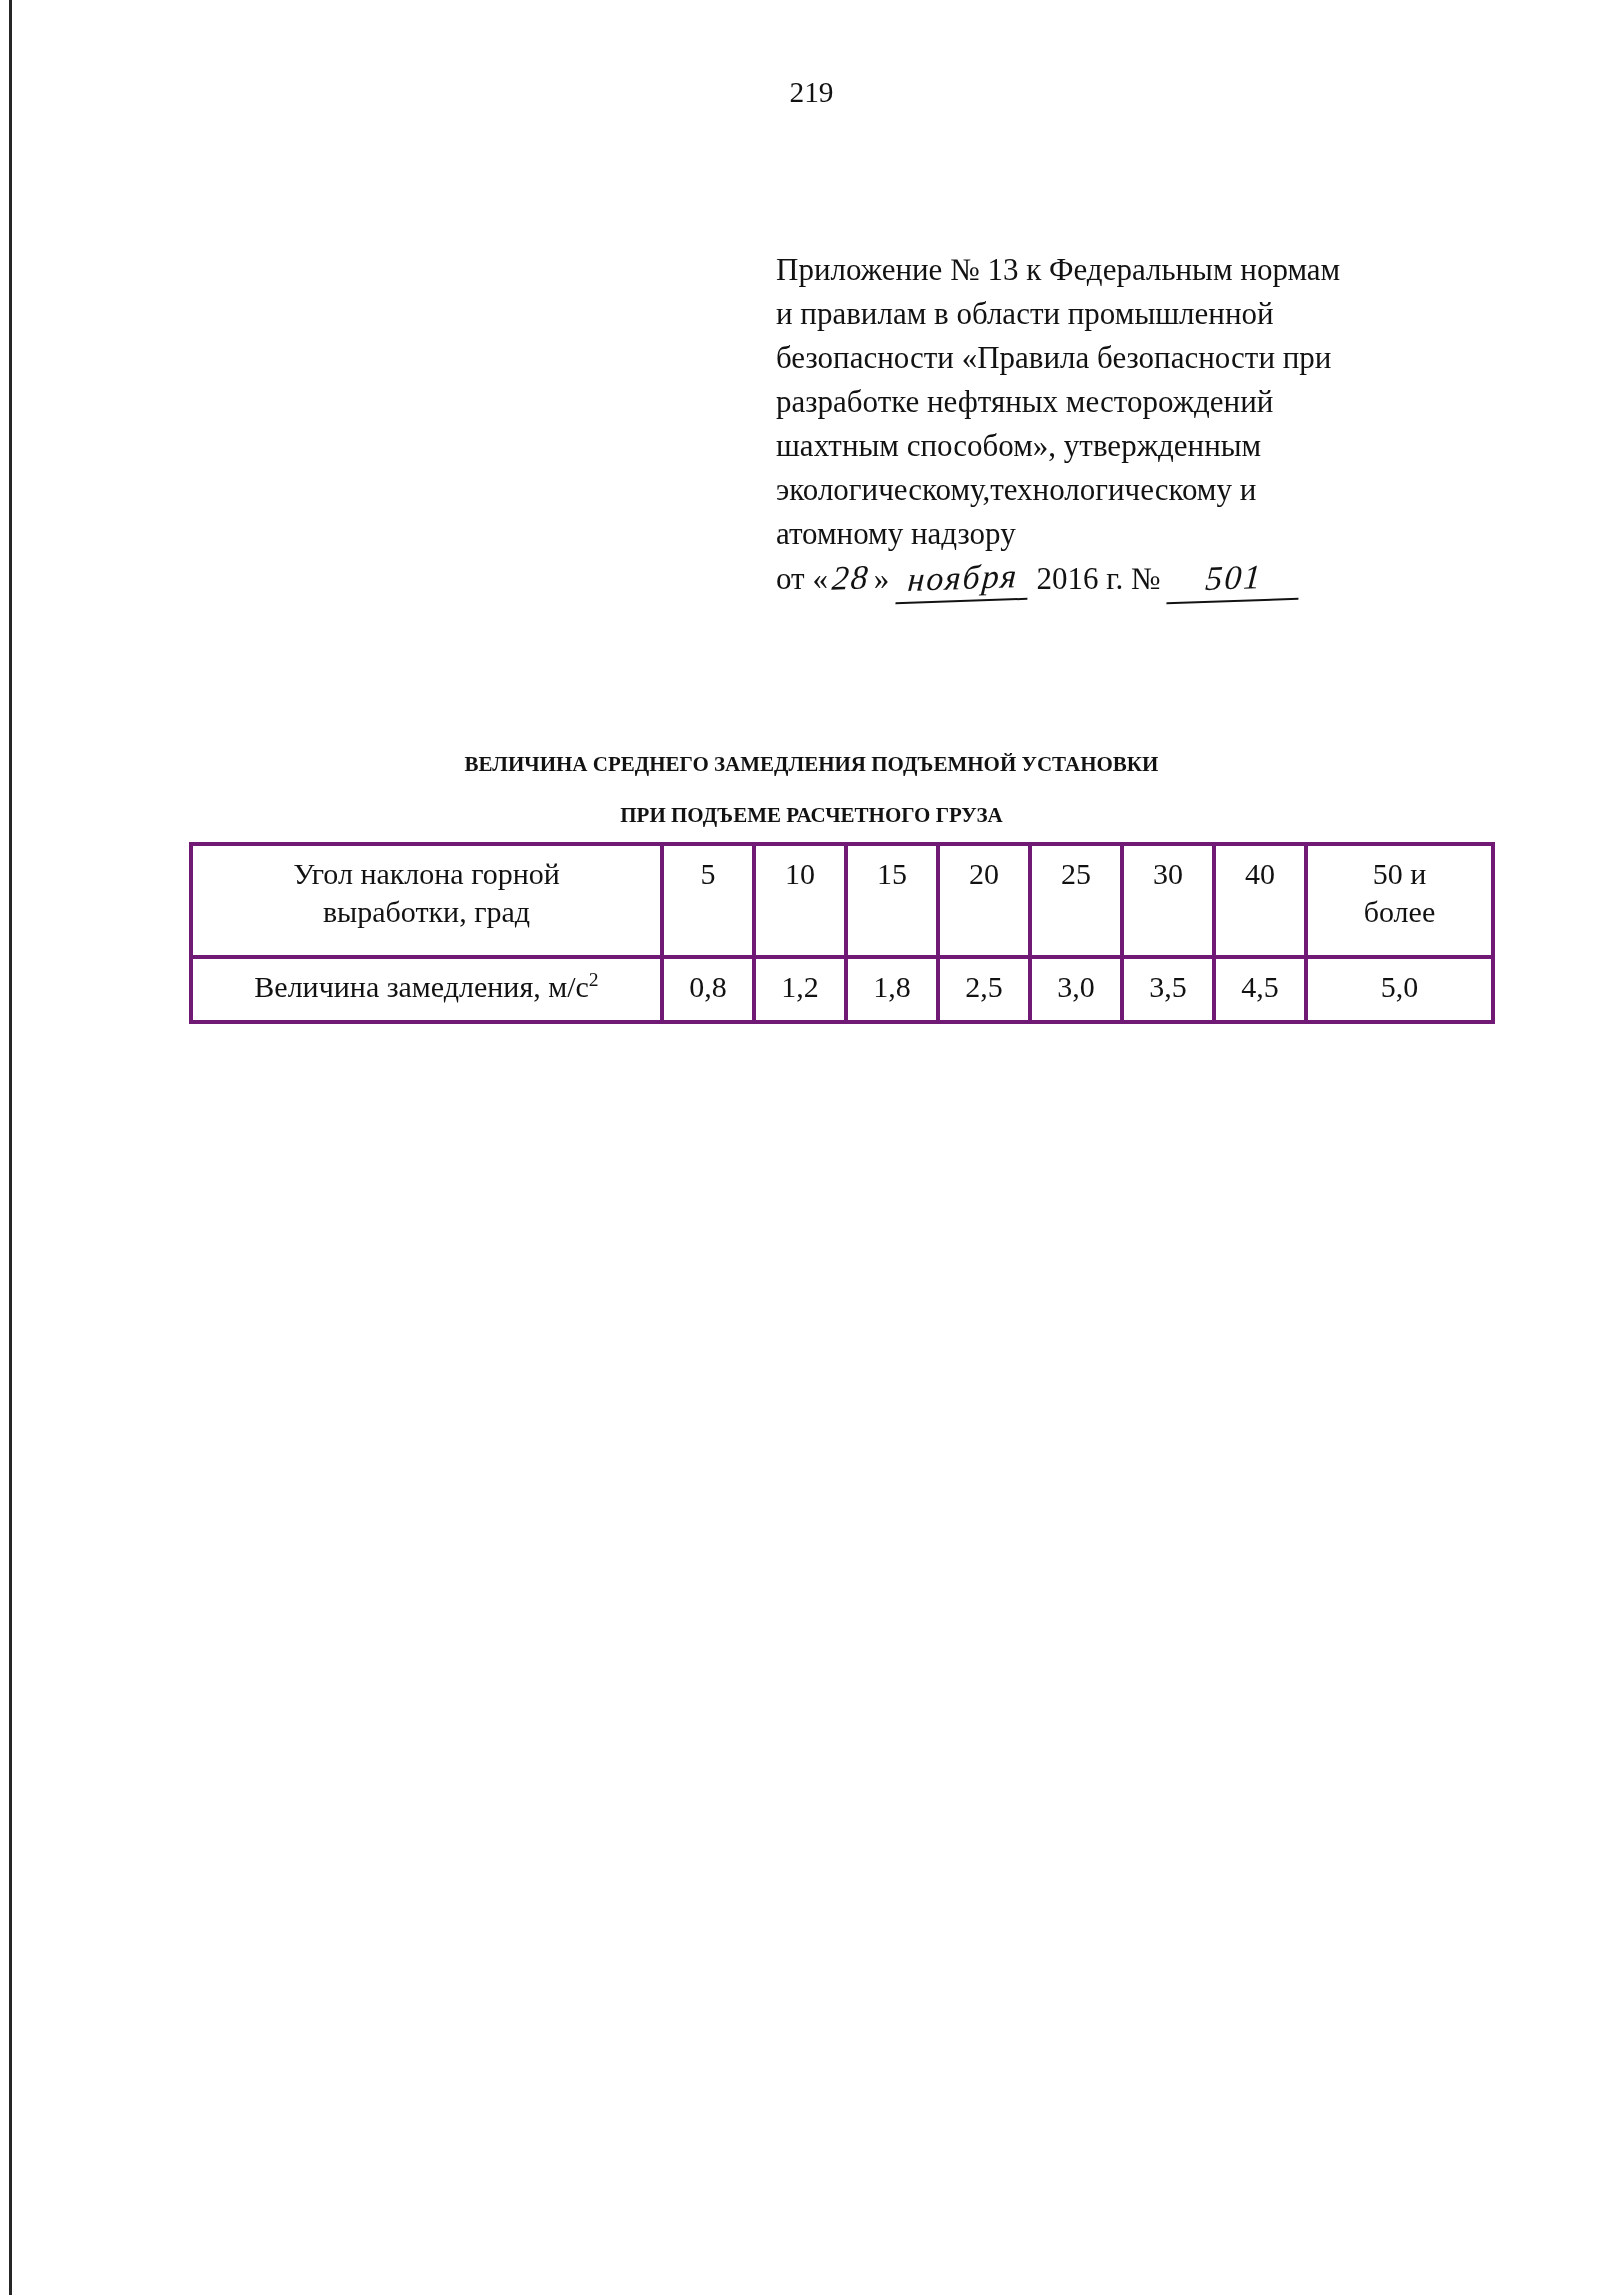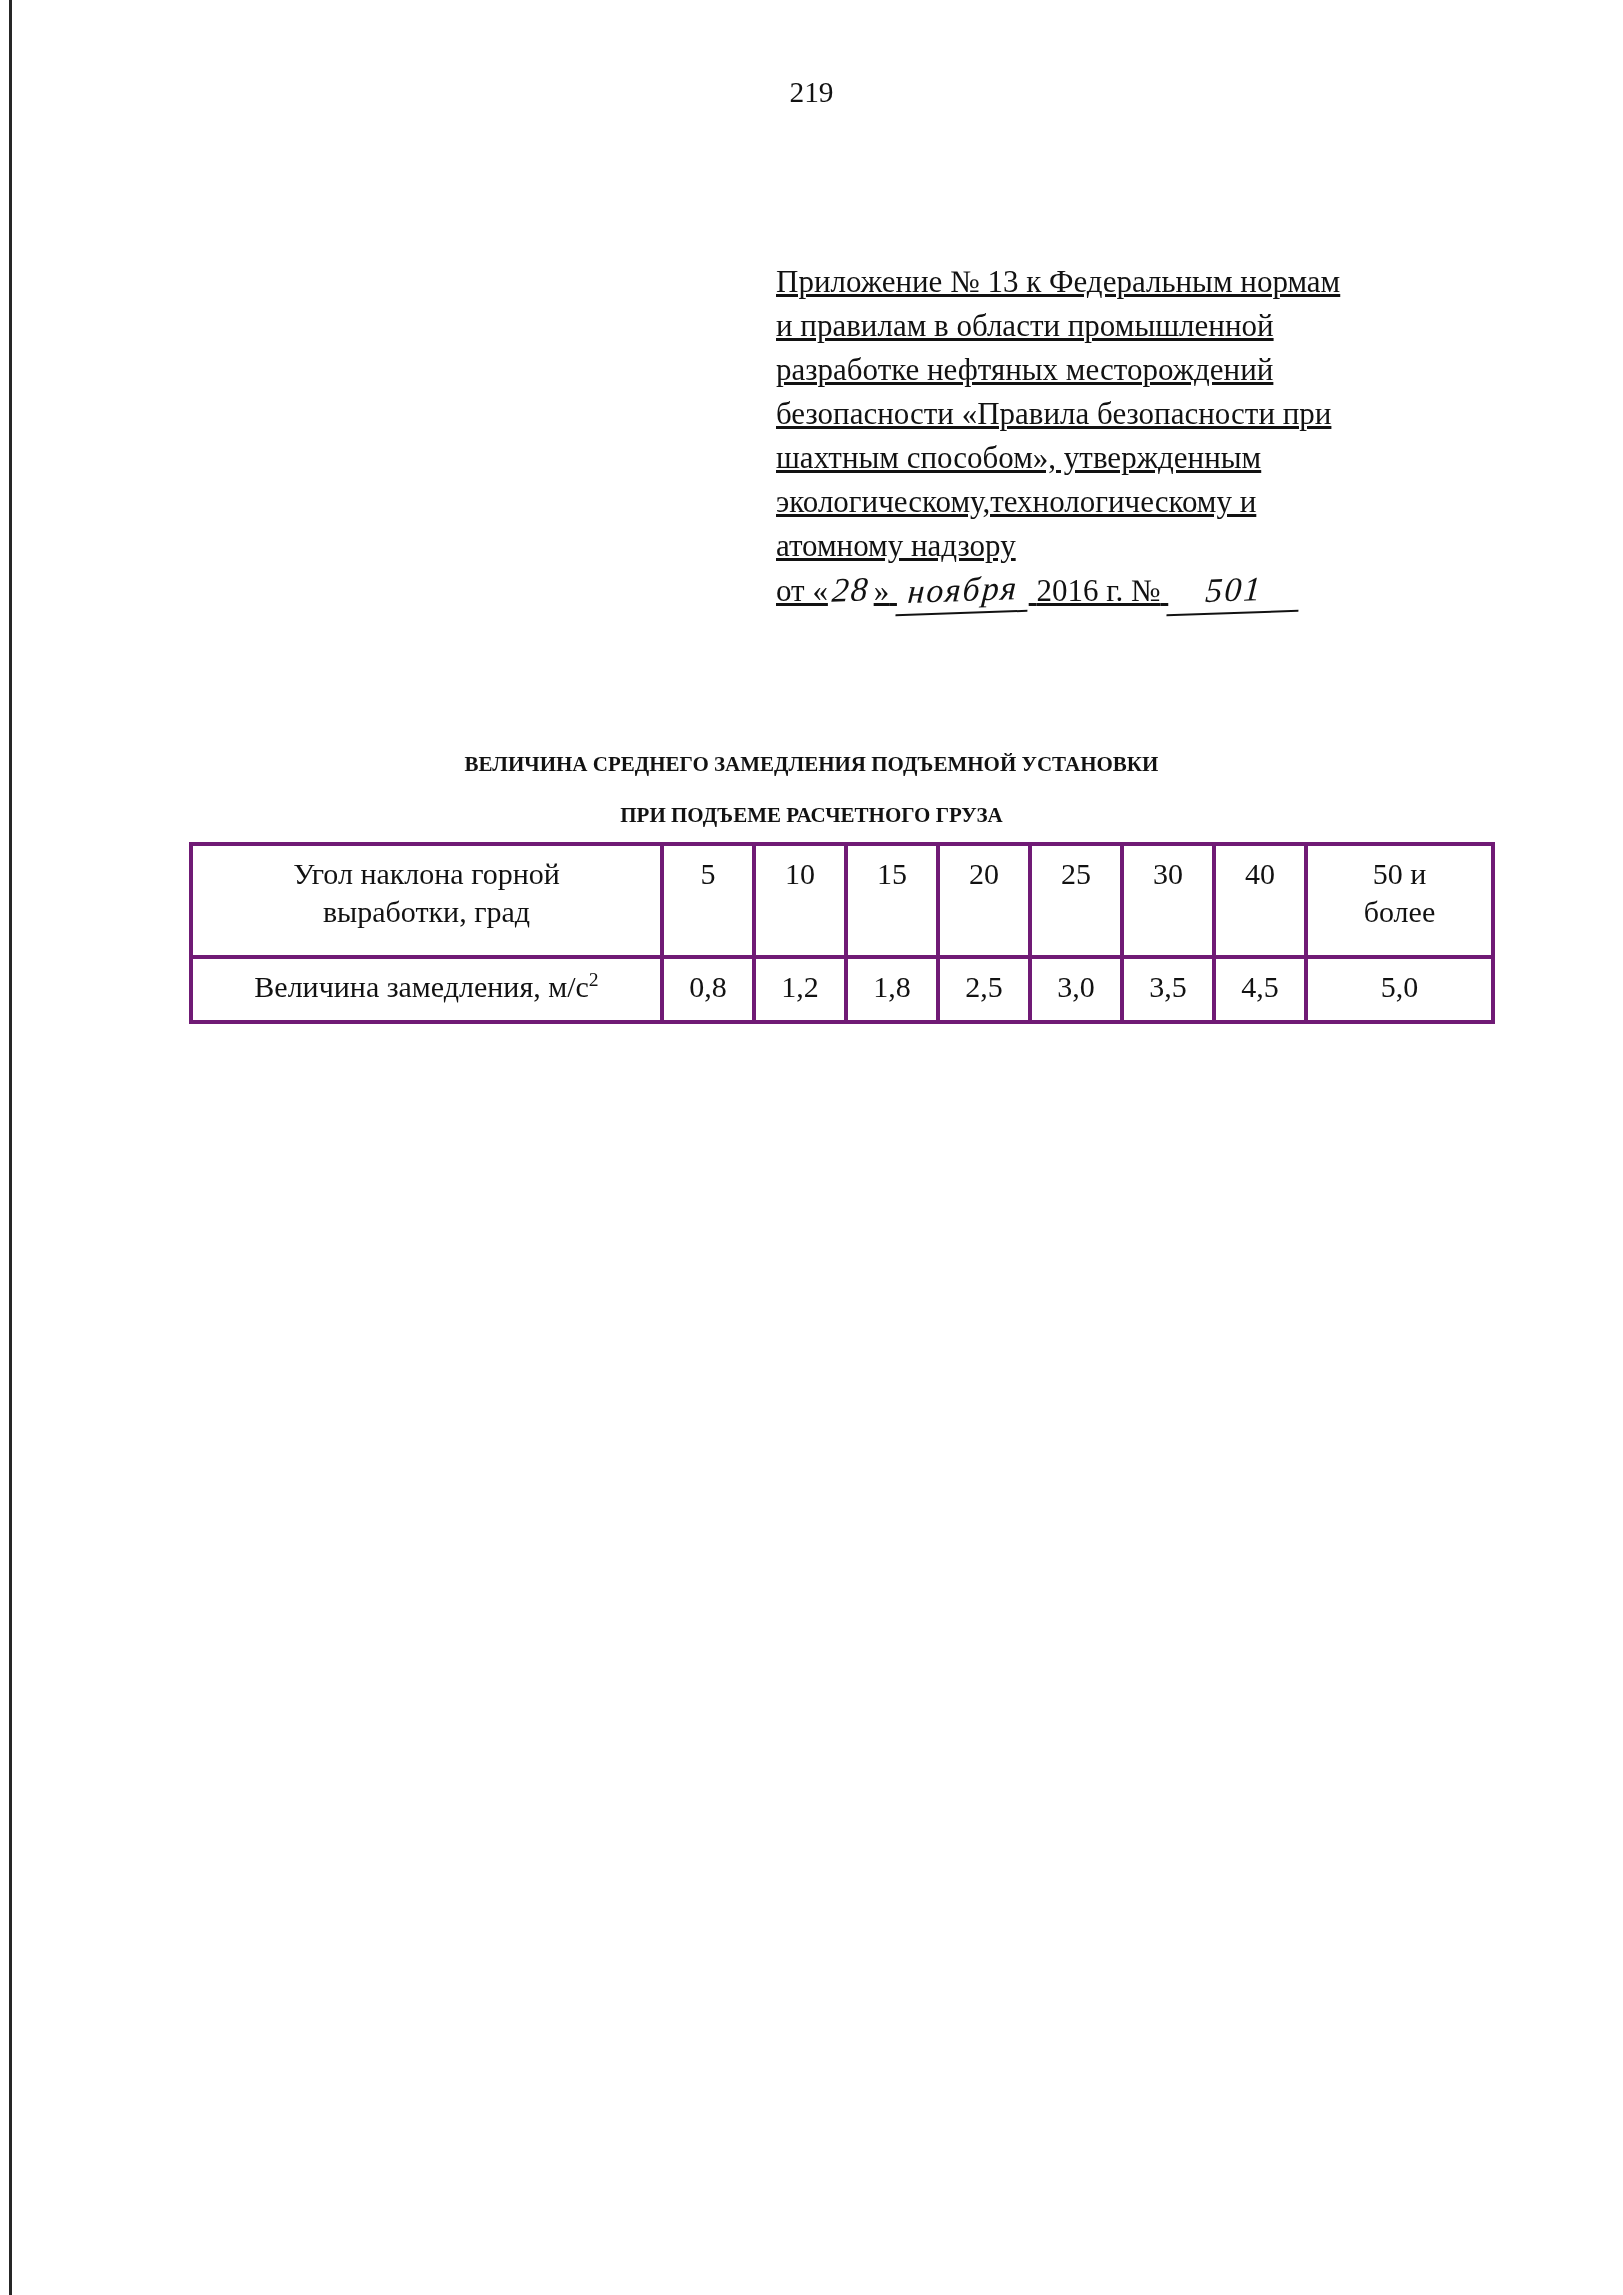--- a/index.html
+++ b/index.html
@@ -21,25 +21,24 @@
   }
   .page-number {
     position: absolute;
     top: 76px; left: 0;
     width: 1623px;
     text-align: center;
     font-size: 29.4px;
   }
   .appendix {
     position: absolute;
-    left: 776px; top: 260px;
+    left: 776px; top: 248px;
     width: 746px;
     font-size: 31px;
     line-height: 44px;
-    text-decoration: underline;
   }
   .appendix .line { white-space: nowrap; }
   .date-line { white-space: nowrap; }
   .hand {
     display: inline-block;
     font-style: italic;
     font-size: 34px;
     letter-spacing: 2px;
     transform: rotate(-2deg) skewX(-6deg);
     padding: 0 3.9px;
@@ -98,22 +97,22 @@
 
 <div class="page">
 
   <div class="scan-edge"></div>
 
   <div class="page-number">219</div>
 
   <div class="appendix">
     <div class="line">Приложение № 13 к Федеральным нормам</div>
     <div class="line">и правилам в области промышленной</div>
+    <div class="line">безопасности «Правила безопасности при</div>
     <div class="line">разработке нефтяных месторождений</div>
-    <div class="line">безопасности «Правила безопасности при</div>
     <div class="line">шахтным способом», утвержденным</div>
     <div class="line">экологическому,технологическому и</div>
     <div class="line">атомному надзору</div>
     <div class="date-line">
       <span>от «</span><span class="hand">28</span><span>»</span>
       <span class="hand hand-underlined">ноября</span>
       <span>2016 г. №</span>
       <span class="hand hand-underlined">501</span>
     </div>
   </div>

